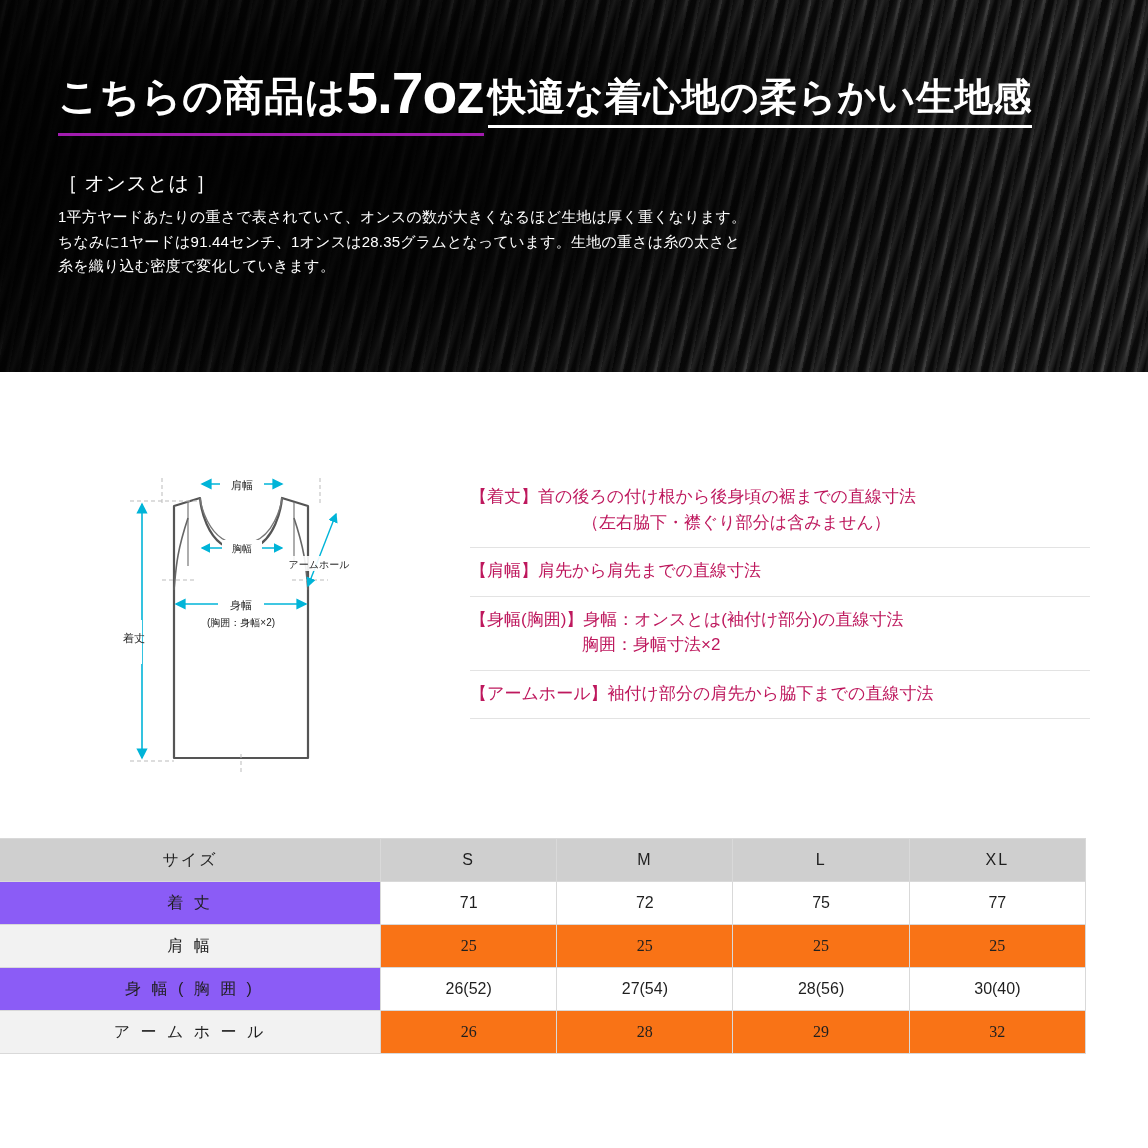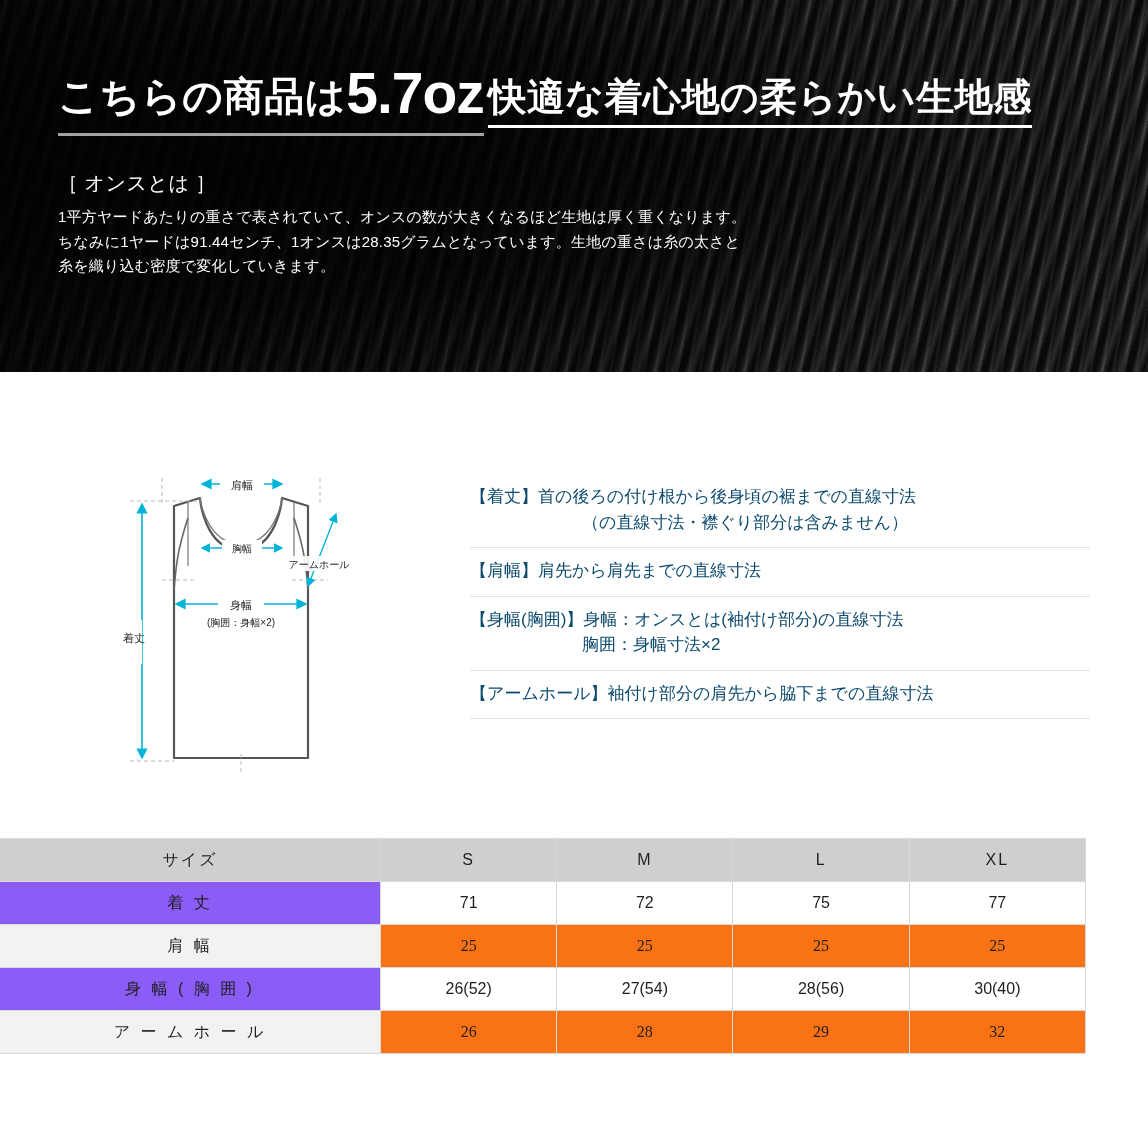--- a/index.html
+++ b/index.html
@@ -64,21 +64,21 @@
     left: 58px;
     top: 58px;
     right: 40px;
     color: #ffffff;
   }
   .hero-line1 {
     display: inline-block;
     font-size: 40px;
     font-weight: 700;
     letter-spacing: 0.5px;
-    border-bottom: 3px solid #a3a3a3;
+    border-bottom: 3px solid #a21caf;
     padding-bottom: 4px;
     line-height: 1.25;
     white-space: nowrap;
   }
   .hero-line1 .oz {
     font-size: 57px;
     font-weight: 700;
     letter-spacing: -1px;
     vertical-align: -3px;
   }
@@ -125,21 +125,21 @@
   .notes {
     position: absolute;
     left: 470px;
     top: 110px;
     width: 620px;
   }
   .note-row {
     border-bottom: 1px solid #e3e3e3;
     padding: 10px 0 12px 0;
     font-size: 17px;
-    color: #0c4a6e;
+    color: #be185d;
     line-height: 1.5;
   }
   .note-row:first-child { padding-top: 2px; }
   .note-indent2 { padding-left: 112px; display: block; }
 
   
   .size-table {
     position: absolute;
     left: 0;
     top: 838px;
@@ -246,21 +246,21 @@
 
       <line x1="46" y1="46" x2="46" y2="300" stroke="#00b4d8" stroke-width="1.6" marker-start="url(#al)" marker-end="url(#ar)"></line>
       <rect x="30" y="162" width="16" height="44" fill="#ffffff"></rect>
       <text x="38" y="184" font-size="11" fill="#222" text-anchor="middle" font-family="'Liberation Sans',sans-serif">着丈</text>
     </svg>
   </div>
 
   <div class="notes">
     <div class="note-row">
       <span>【着丈】首の後ろの付け根から後身頃の裾までの直線寸法</span>
-      <span class="note-indent2">（の直線寸法・襟ぐり部分は含みません）</span>
+      <span class="note-indent2">（左右脇下・襟ぐり部分は含みません）</span>
     </div>
     <div class="note-row">
       <span>【肩幅】肩先から肩先までの直線寸法</span>
     </div>
     <div class="note-row">
       <span>【身幅(胸囲)】身幅：オンスとは(袖付け部分)の直線寸法</span>
       <span class="note-indent2">胸囲：身幅寸法×2</span>
     </div>
     <div class="note-row">
       <span>【アームホール】袖付け部分の肩先から脇下までの直線寸法</span>

